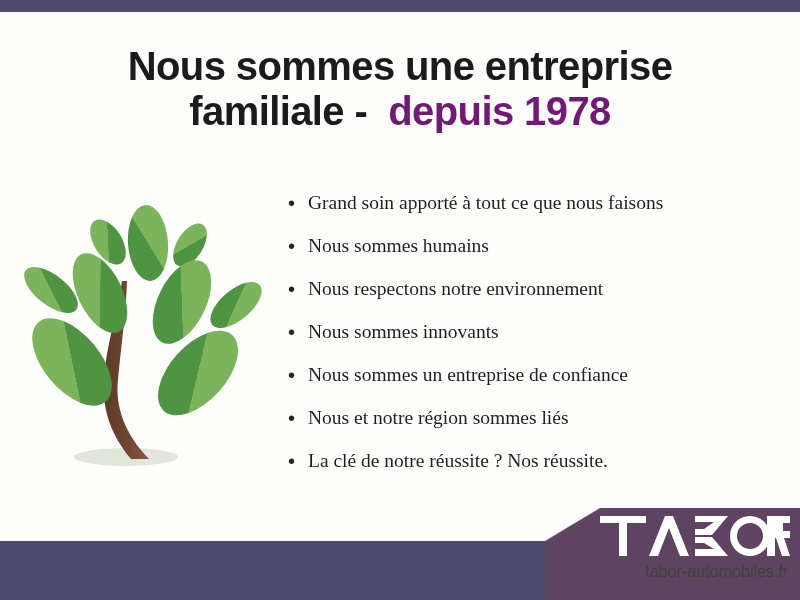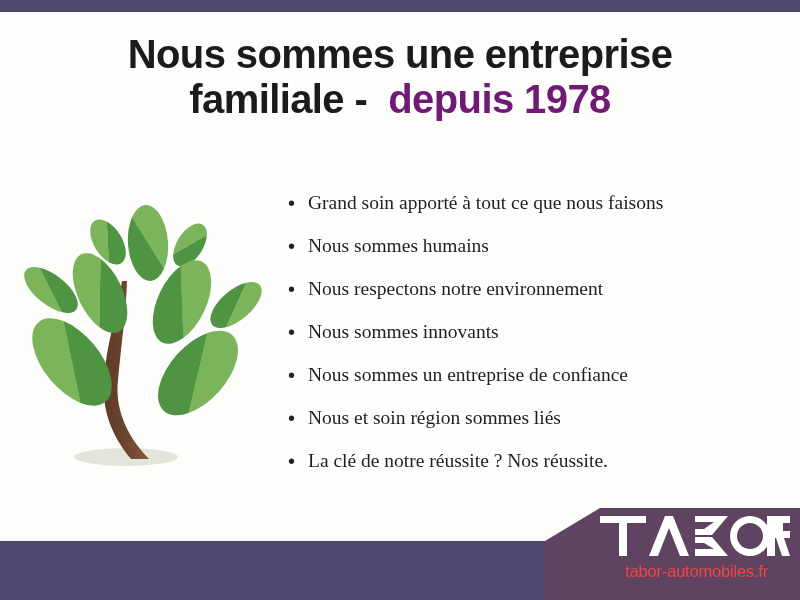--- a/index.html
+++ b/index.html
@@ -25,21 +25,21 @@
   .top-bar {
     position: absolute;
     left: 0; top: 0;
     width: 800px; height: 12px;
     background: #4f4b6e;
   }
 
   
   .title-block {
     position: absolute;
-    left: 0; top: 32px;
+    left: 0; top: 44px;
     width: 800px;
     text-align: center;
     line-height: 1.12;
   }
   .title-line {
     font-size: 40px;
     font-weight: bold;
     letter-spacing: -0.6px;
     color: #1b1b1b;
     white-space: nowrap;
@@ -102,26 +102,26 @@
   }
   .logo-panel svg { display: block; }
   .logo-mark {
     position: absolute;
     left: 600px; top: 516px;
     width: 190px; height: 40px;
   }
   .logo-mark svg { display: block; }
   .logo-domain {
     position: absolute;
-    left: 540px; top: 562px;
+    left: 560px; top: 562px;
     width: 228px;
     text-align: right;
     font-size: 16.5px;
     letter-spacing: -0.2px;
-    color: #ef4444;
+    color: #404040;
     white-space: nowrap;
   }
 </style>
 </head>
 <body>
 
 <div class="slide">
 
   <div class="top-bar"></div>
 
@@ -189,21 +189,21 @@
     <div class="bullet-row">
       <span class="bullet-dot">•</span>
       <span class="bullet-text">Nous sommes innovants</span>
     </div>
     <div class="bullet-row">
       <span class="bullet-dot">•</span>
       <span class="bullet-text">Nous sommes un entreprise de confiance</span>
     </div>
     <div class="bullet-row">
       <span class="bullet-dot">•</span>
-      <span class="bullet-text">Nous et soin région sommes liés</span>
+      <span class="bullet-text">Nous et notre région sommes liés</span>
     </div>
     <div class="bullet-row">
       <span class="bullet-dot">•</span>
       <span class="bullet-text">La clé de notre réussite ? Nos réussite.</span>
     </div>
   </div>
 
   <div class="bottom-band"></div>
 
   <div class="logo-panel">

